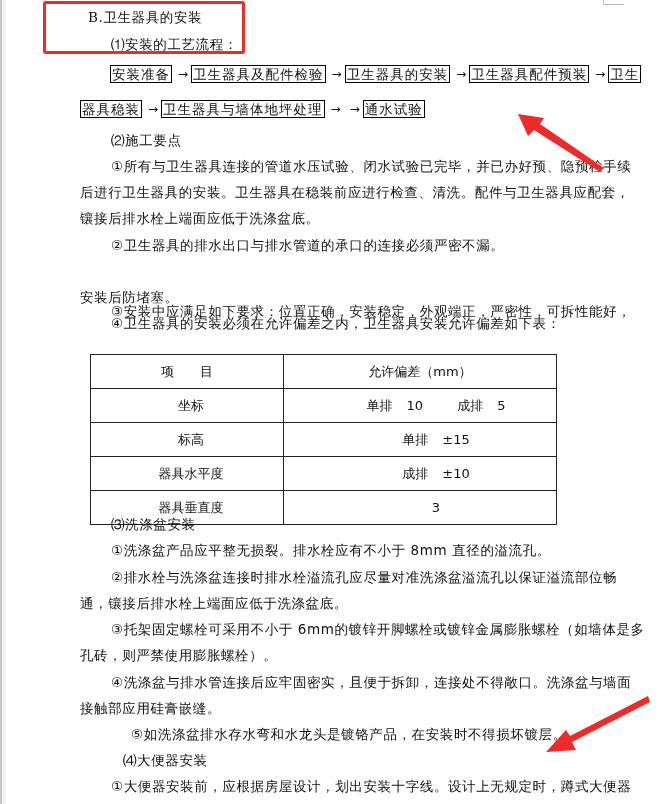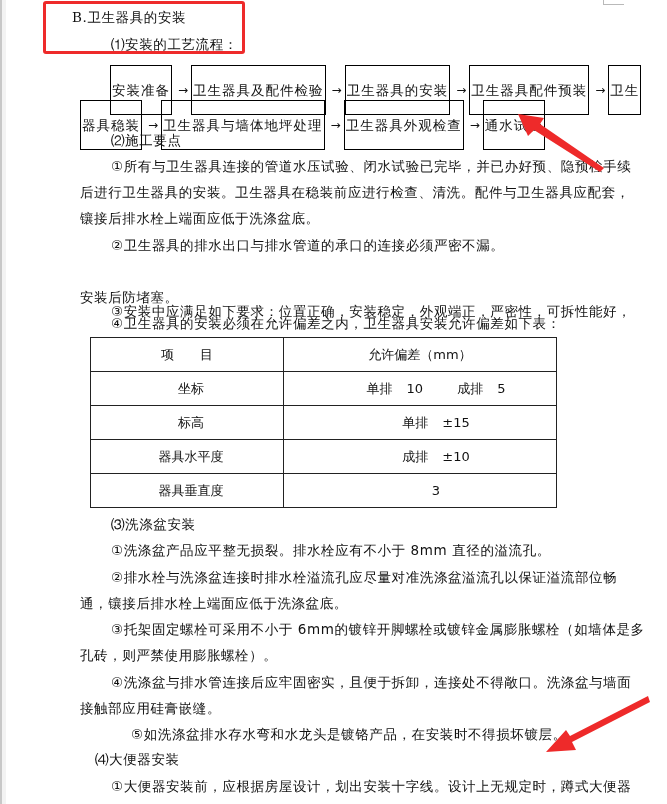--- a/index.html
+++ b/index.html
@@ -24,25 +24,25 @@
     letter-spacing: 0.6px;
   }
   .serif { font-family: "DejaVu Serif", "Liberation Serif", serif; }
 
   .highlight-box {
     position: absolute; left: 43px; top: 1px; width: 202px; height: 53px;
     border: 3px solid #ee2a2a; border-radius: 3px; box-sizing: border-box;
   }
 
   .flow-row { position: absolute; display: flex; align-items: center; white-space: nowrap; font-size: 13.5px; letter-spacing: 1px; }
-  .flow-box { border: 1px solid #000; padding: 16px 1px; line-height: 16px; }
+  .flow-box { border: 1px solid #000; padding: 0 1px; line-height: 16px; }
   .flow-arrow { margin: 0 3px 0 6px; font-size: 12px; letter-spacing: 0; }
 
   table.spec {
-    position: absolute; left: 90px; top: 337px; width: 467px;
+    position: absolute; left: 90px; top: 354px; width: 467px;
     border-collapse: collapse; font-size: 13px; border-radius: 12px;
   }
   table.spec td, table.spec th {
     border: 1px solid #222; height: 33px; padding: 0 0 0 8px; font-weight: normal; text-align: center;
   }
   table.spec th { text-align: center; padding: 0; }
   table.spec td.c2, table.spec th.c2 { width: 240px; }
   table.spec td.c2 { padding-left: 32px; }
   .gap { display: inline-block; width: 14px; }
   .gap-lg { display: inline-block; width: 34px; }
@@ -50,42 +50,41 @@
   .arrow-svg { position: absolute; pointer-events: none; }
 </style>
 </head>
 <body>
 
 <div class="left-edge"></div>
 <div class="left-edge2"></div>
 <div class="corner-mark corner-tl"></div>
 <div class="corner-mark corner-tr"></div>
 
-<div class="line serif" style="left:72px; top:8px;">B.卫生器具的安装</div>
+<div class="line serif" style="left:88px; top:8px;">B.卫生器具的安装</div>
 <div class="line" style="left:111px; top:35px;">⑴安装的工艺流程：</div>
 <div class="highlight-box"></div>
 
 <div class="flow-row" style="left:110px; top:65px;">
   <span class="flow-box">安装准备</span>
   <span class="flow-arrow">→</span>
   <span class="flow-box">卫生器具及配件检验</span>
   <span class="flow-arrow">→</span>
   <span class="flow-box">卫生器具的安装</span>
   <span class="flow-arrow">→</span>
   <span class="flow-box">卫生器具配件预装</span>
   <span class="flow-arrow">→</span>
   <span class="flow-box">卫生</span>
 </div>
 
 <div class="flow-row" style="left:80px; top:100px;">
   <span class="flow-box">器具稳装</span>
   <span class="flow-arrow">→</span>
   <span class="flow-box">卫生器具与墙体地坪处理</span>
   <span class="flow-arrow">→</span>
-  <span class="flow-box">卫生器具外观检查</span>
   <span class="flow-arrow">→</span>
   <span class="flow-box">通水试验</span>
 </div>
 
 <div class="line" style="left:111px; top:131px;">⑵施工要点</div>
 <div class="line" style="left:111px; top:157px;">①所有与卫生器具连接的管道水压试验、闭水试验已完毕，并已办好预、隐预检手续</div>
 <div class="line" style="left:80px; top:183px;">后进行卫生器具的安装。卫生器具在稳装前应进行检查、清洗。配件与卫生器具应配套，</div>
 <div class="line" style="left:80px; top:209px;">镶接后排水栓上端面应低于洗涤盆底。</div>
 <div class="line" style="left:111px; top:236px;">②卫生器具的排水出口与排水管道的承口的连接必须严密不漏。</div>
 <div class="line" style="left:111px; top:262px;margin-top:40px;">③安装中应满足如下要求：位置正确，安装稳定，外观端正，严密性，可拆性能好，</div>
@@ -128,21 +127,21 @@
 <div class="line" style="left:111px; top:515px;">⑶洗涤盆安装</div>
 <div class="line" style="left:111px; top:541px;">①洗涤盆产品应平整无损裂。排水栓应有不小于 8mm 直径的溢流孔。</div>
 <div class="line" style="left:111px; top:568px;">②排水栓与洗涤盆连接时排水栓溢流孔应尽量对准洗涤盆溢流孔以保证溢流部位畅</div>
 <div class="line" style="left:80px; top:594px;">通，镶接后排水栓上端面应低于洗涤盆底。</div>
 <div class="line" style="left:111px; top:620px;">③托架固定螺栓可采用不小于 6mm的镀锌开脚螺栓或镀锌金属膨胀螺栓（如墙体是多</div>
 <div class="line" style="left:80px; top:646px;">孔砖，则严禁使用膨胀螺栓）。</div>
 <div class="line" style="left:111px; top:673px;">④洗涤盆与排水管连接后应牢固密实，且便于拆卸，连接处不得敞口。洗涤盆与墙面</div>
 <div class="line" style="left:80px; top:699px;">接触部应用硅膏嵌缝。</div>
 <div class="line" style="left:111px; top:725px;margin-left:20px;">⑤如洗涤盆排水存水弯和水龙头是镀铬产品，在安装时不得损坏镀层。</div>
 
-<div class="line" style="left:95px; top:751px;font-family:Liberation Serif, serif;">⑷大便器安装</div>
+<div class="line" style="left:123px; top:751px;">⑷大便器安装</div>
 <div class="line" style="left:111px; top:777px;">①大便器安装前，应根据房屋设计，划出安装十字线。设计上无规定时，蹲式大便器</div>
 
 <svg class="arrow-svg" style="left:500px; top:100px;" width="167" height="80" viewBox="0 0 167 80">
   <path d="M 104 68 L 40 24 L 44 18 L 18 14 L 28 36 L 34 30 L 100 72 Z" fill="#ee2a2a"></path>
 </svg>
 <svg class="arrow-svg" style="left:530px; top:680px;" width="137" height="80" viewBox="0 0 137 80">
   <path d="M 118 16 L 40 56 L 36 50 L 16 72 L 46 70 L 42 62 L 120 22 Z" fill="#ee2a2a"></path>
 </svg>
 
 </body></html>

